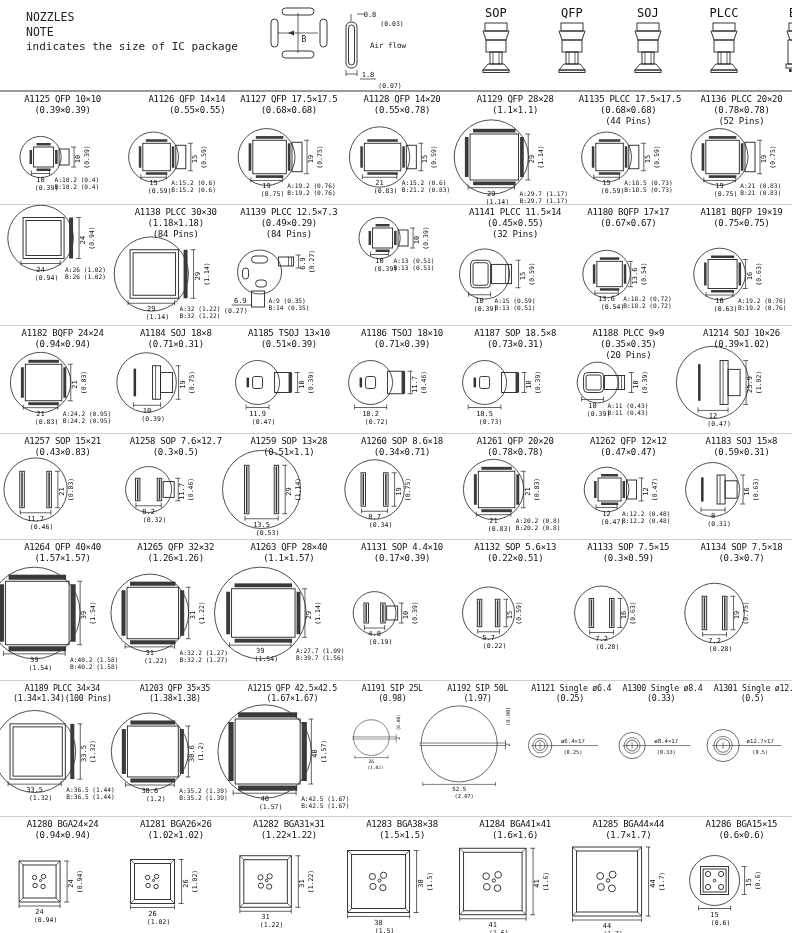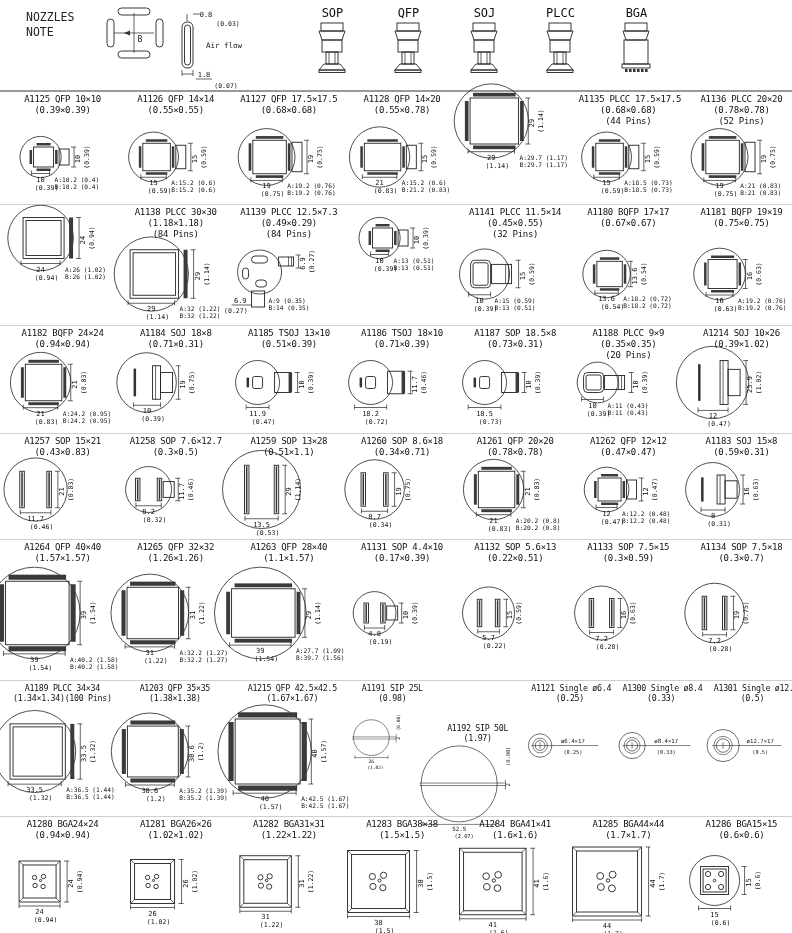--- a/index.html
+++ b/index.html
@@ -22,20 +22,21 @@
   .draw{display:block;}
 </style>
 </head>
 <body>
 
 <div class="page">
   <div class="hdr">
     <div class="note">
       <div class="nl0">NOZZLES</div>
       <div class="nl1">NOTE</div>
+      <div>indicates the size of IC package</div>
     </div>
     <div class="hdr-diagrams">
       <div id="note-square">
           <svg viewBox="0 0 66 60" width="66" height="60">
             <rect x="16" y="4" width="32" height="7" rx="3.5" fill="none" stroke="#222" stroke-width="0.9"></rect>
             <rect x="16" y="47" width="32" height="7" rx="3.5" fill="none" stroke="#222" stroke-width="0.9"></rect>
             <rect x="5" y="15" width="7" height="28" rx="3.5" fill="none" stroke="#222" stroke-width="0.9"></rect>
             <rect x="54" y="15" width="7" height="28" rx="3.5" fill="none" stroke="#222" stroke-width="0.9"></rect>
             <line x1="32" y1="9" x2="32" y2="49" stroke="#222" stroke-width="0.7"></line>
             <line x1="12" y1="29" x2="52" y2="29" stroke="#222" stroke-width="0.7"></line>
@@ -154,21 +155,21 @@
             <line x1="30" y1="40.5" x2="30" y2="45.5" stroke="#222" stroke-width="0.7"></line>
             <line x1="48" y1="40.5" x2="48" y2="45.5" stroke="#222" stroke-width="0.7"></line>
             <line x1="30" y1="43.5" x2="48" y2="43.5" stroke="#222" stroke-width="0.7"></line>
             <text x="39" y="51.5" font-size="7" text-anchor="middle" fill="#111" font-family="&quot;DejaVu Sans Mono&quot;,monospace">10</text>
             <text x="45" y="59.5" font-size="6.5" text-anchor="middle" fill="#111" font-family="&quot;DejaVu Sans Mono&quot;,monospace">(0.39)</text>
             <text x="53" y="51.5" font-size="6.2" text-anchor="start" fill="#111" font-family="&quot;DejaVu Sans Mono&quot;,monospace">A:10.2 (0.4)</text>
             <text x="53" y="58.5" font-size="6.2" text-anchor="start" fill="#111" font-family="&quot;DejaVu Sans Mono&quot;,monospace">B:10.2 (0.4)</text>
           </svg>
         </div>
         <div class="cell">
-          <div class="t" style="height: 36px;">
+          <div class="t" style="height: 36px; text-align: right;">
             <div>A1126 QFP 14×14</div>
             <div>(0.55×0.55)</div>
           </div>
           <svg viewBox="0 0 110 72" width="100%" height="72" preserveAspectRatio="xMidYMin meet" class="draw">
             <circle cx="39" cy="27" r="24.95" fill="none" stroke="#222" stroke-width="0.8"></circle>
             <rect x="28.25" y="13.25" width="27.5" height="27.5" rx="0" fill="none" stroke="#222" stroke-width="0.9"></rect>
             <rect x="31.25" y="9.25" width="21.5" height="2.5" rx="0" fill="#3a3a3a" stroke="none" stroke-width="0.9"></rect>
             <rect x="31.25" y="42.25" width="21.5" height="2.5" rx="0" fill="#3a3a3a" stroke="none" stroke-width="0.9"></rect>
             <rect x="24.25" y="16.25" width="2.5" height="21.5" rx="0" fill="#3a3a3a" stroke="none" stroke-width="0.9"></rect>
             <rect x="57.25" y="16.25" width="2.5" height="21.5" rx="0" fill="#3a3a3a" stroke="none" stroke-width="0.9"></rect>
@@ -235,20 +236,24 @@
             <line x1="21.75" y1="44.25" x2="21.75" y2="49.25" stroke="#222" stroke-width="0.7"></line>
             <line x1="56.25" y1="44.25" x2="56.25" y2="49.25" stroke="#222" stroke-width="0.7"></line>
             <line x1="21.75" y1="47.25" x2="56.25" y2="47.25" stroke="#222" stroke-width="0.7"></line>
             <text x="39" y="55.25" font-size="7" text-anchor="middle" fill="#111" font-family="&quot;DejaVu Sans Mono&quot;,monospace">21</text>
             <text x="45" y="63.25" font-size="6.5" text-anchor="middle" fill="#111" font-family="&quot;DejaVu Sans Mono&quot;,monospace">(0.83)</text>
             <text x="61.25" y="55.25" font-size="6.2" text-anchor="start" fill="#111" font-family="&quot;DejaVu Sans Mono&quot;,monospace">A:15.2 (0.6)</text>
             <text x="61.25" y="62.25" font-size="6.2" text-anchor="start" fill="#111" font-family="&quot;DejaVu Sans Mono&quot;,monospace">B:21.2 (0.83)</text>
           </svg>
         </div>
         <div class="cell">
+          <div class="t" style="height: 36px;">
+            <div>A1129 QFP 28×28</div>
+            <div>(1.1×1.1)</div>
+          </div>
           <svg viewBox="0 0 110 72" width="100%" height="72" preserveAspectRatio="xMidYMin meet" class="draw">
             <circle cx="36.75" cy="27" r="37.129999999999995" fill="none" stroke="#222" stroke-width="0.8"></circle>
             <rect x="15.5" y="4" width="48.5" height="46" rx="0" fill="none" stroke="#222" stroke-width="0.9"></rect>
             <rect x="18.5" y="-1.1800000000000002" width="42.5" height="3.68" rx="0" fill="#3a3a3a" stroke="none" stroke-width="0.9"></rect>
             <rect x="18.5" y="51.5" width="42.5" height="3.68" rx="0" fill="#3a3a3a" stroke="none" stroke-width="0.9"></rect>
             <rect x="10.32" y="7" width="3.68" height="40" rx="0" fill="#3a3a3a" stroke="none" stroke-width="0.9"></rect>
             <rect x="65.5" y="7" width="3.68" height="40" rx="0" fill="#3a3a3a" stroke="none" stroke-width="0.9"></rect>
             <line x1="70.68" y1="4" x2="75.68" y2="4" stroke="#222" stroke-width="0.7"></line>
             <line x1="70.68" y1="50" x2="75.68" y2="50" stroke="#222" stroke-width="0.7"></line>
             <line x1="73.68" y1="4" x2="73.68" y2="50" stroke="#222" stroke-width="0.7"></line>
@@ -1099,21 +1104,21 @@
             <line x1="70" y1="39.5" x2="70" y2="51.5" stroke="#222" stroke-width="0.7"></line>
             <text x="76" y="45.5" font-size="7" text-anchor="middle" fill="#111" font-family="&quot;DejaVu Sans Mono&quot;,monospace" transform="rotate(-90 76 45.5)">2</text>
             <text x="76" y="22.2" font-size="6.5" text-anchor="middle" fill="#111" font-family="&quot;DejaVu Sans Mono&quot;,monospace" transform="rotate(-90 76 22.2)">(0.08)</text>
             <line x1="10" y1="70.5" x2="10" y2="75.5" stroke="#222" stroke-width="0.7"></line>
             <line x1="58" y1="70.5" x2="58" y2="75.5" stroke="#222" stroke-width="0.7"></line>
             <line x1="10" y1="73.5" x2="58" y2="73.5" stroke="#222" stroke-width="0.7"></line>
             <text x="34" y="81.5" font-size="7" text-anchor="middle" fill="#111" font-family="&quot;DejaVu Sans Mono&quot;,monospace">26</text>
             <text x="40" y="89.5" font-size="6.5" text-anchor="middle" fill="#111" font-family="&quot;DejaVu Sans Mono&quot;,monospace">(1.02)</text>
           </svg>
         </div>
-        <div class="cell" style="flex-grow: 0.94; margin-top: 40px;">
+        <div class="cell" style="flex-grow: 0.94;">
           <div class="t" style="height: 24px;">
             <div>A1192 SIP 50L</div>
             <div>(1.97)</div>
           </div>
           <svg viewBox="0 0 110 107" width="100%" height="107" preserveAspectRatio="xMidYMin meet" class="draw">
             <circle cx="40" cy="44.5" r="45.875" fill="none" stroke="#222" stroke-width="0.8"></circle>
             <line x1="-7.875" y1="43.5" x2="95.875" y2="43.5" stroke="#222" stroke-width="0.7"></line>
             <line x1="-7.875" y1="46.5" x2="95.875" y2="46.5" stroke="#222" stroke-width="0.7"></line>
             <line x1="95.875" y1="39.5" x2="95.875" y2="51.5" stroke="#222" stroke-width="0.7"></line>
             <text x="101.875" y="45.5" font-size="7" text-anchor="middle" fill="#111" font-family="&quot;DejaVu Sans Mono&quot;,monospace" transform="rotate(-90 101.875 45.5)">2</text>

